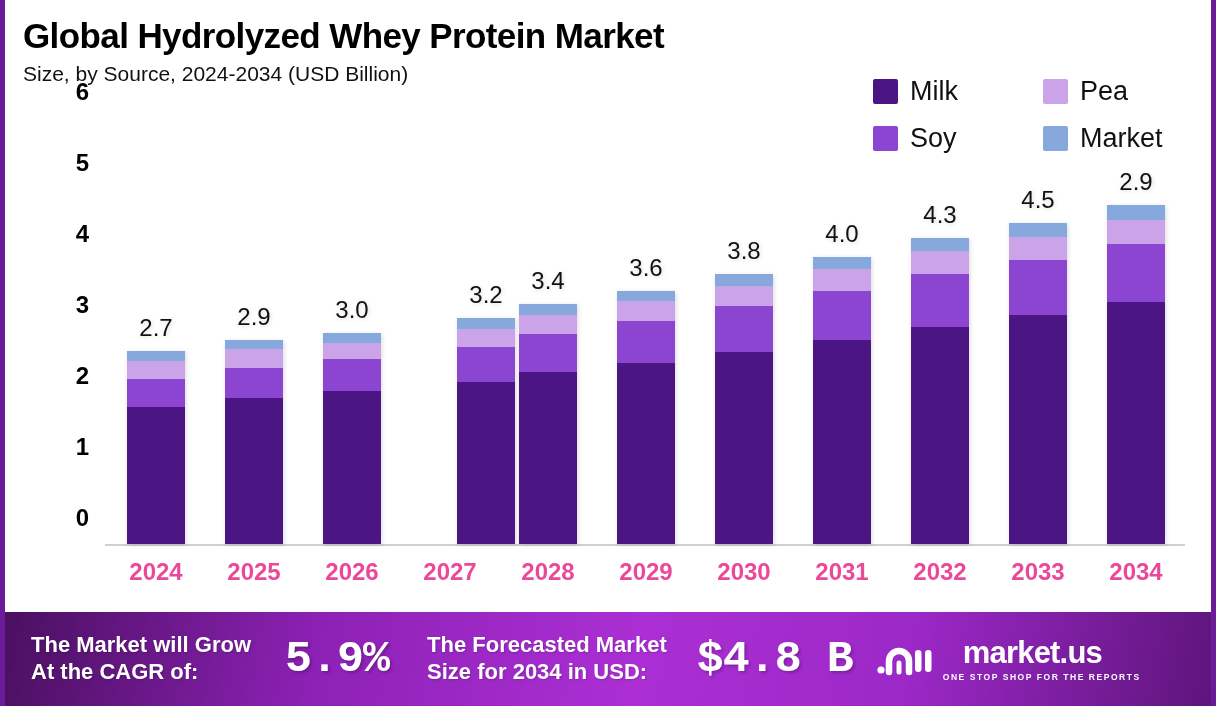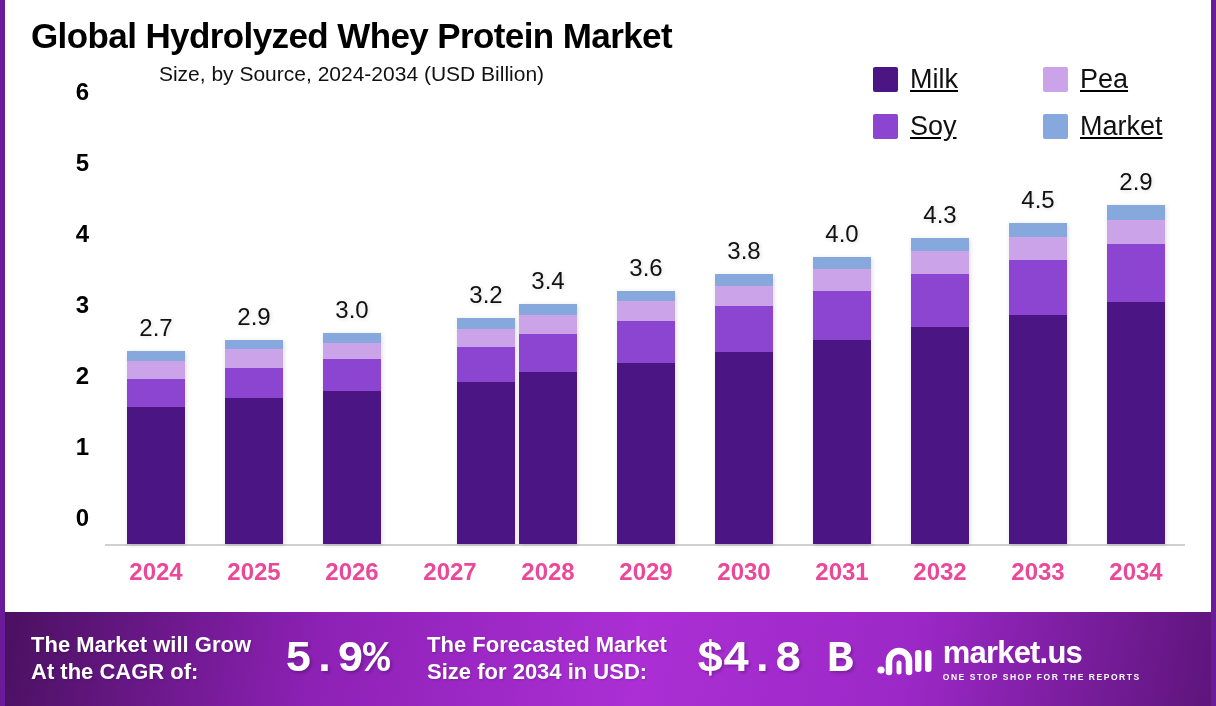--- a/index.html
+++ b/index.html
@@ -12,45 +12,44 @@
   #infographic {
     position: relative;
     width: 1216px; height: 706px;
     background: #ffffff;
     border-left: 5px solid #6a1b9a;
     border-right: 5px solid #6a1b9a;
     overflow: hidden;
   }
 
   
-  .header { position: absolute; left: 26px; top: 16px; text-align: center; }
+  .header { position: absolute; left: 18px; top: 16px; }
   .chart-title {
     font-size: 35px;
     font-weight: bold;
     letter-spacing: -0.6px;
     color: #000000;
     white-space: nowrap;
     line-height: 1.15;
   }
   .chart-subtitle {
     font-size: 21px;
     color: #111111;
     margin-top: 6px;
     white-space: nowrap;
   }
 
   
   .legend {
     position: absolute;
-    left: 868px; top: 64px;
+    left: 868px; top: 76px;
     width: 320px;
     display: grid;
     grid-template-columns: 170px 150px;
     grid-row-gap: 16px;
-    text-decoration: underline;
   }
   .legend-item { display: flex; align-items: center; }
   .legend-swatch {
     width: 25px; height: 25px;
     border-radius: 2px;
     margin-right: 12px;
     flex: none;
   }
   .legend-label {
     font-size: 27px;
@@ -149,20 +148,21 @@
 
   .logo { display: flex; align-items: center; margin-left: 22px; }
   .logo-mark { margin-right: 10px; display: block; }
   .logo-text-wrap { display: flex; flex-direction: column; }
   .logo-word {
     font-size: 31px;
     font-weight: bold;
     letter-spacing: -0.8px;
     line-height: 1;
     white-space: nowrap;
+    margin-left: 20px;
   }
   .logo-tag {
     font-size: 8.5px;
     font-weight: bold;
     letter-spacing: 1.55px;
     margin-top: 4px;
     white-space: nowrap;
   }
 </style>
 </head>

